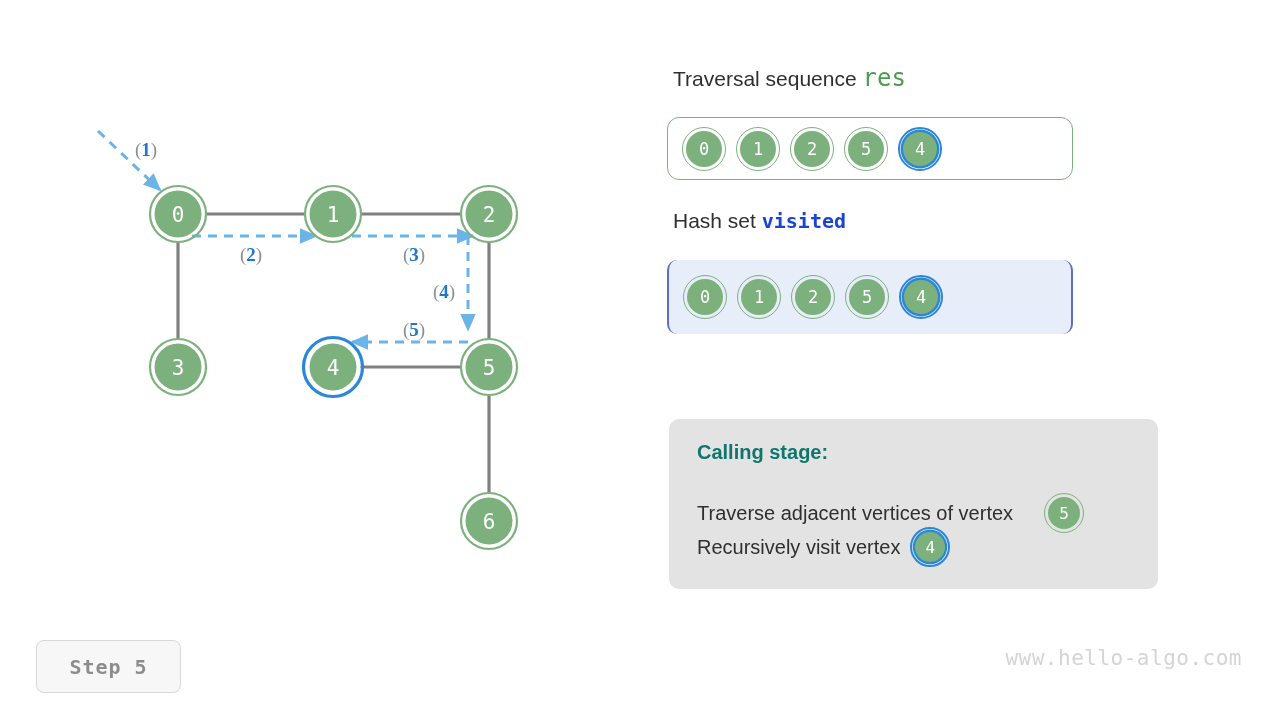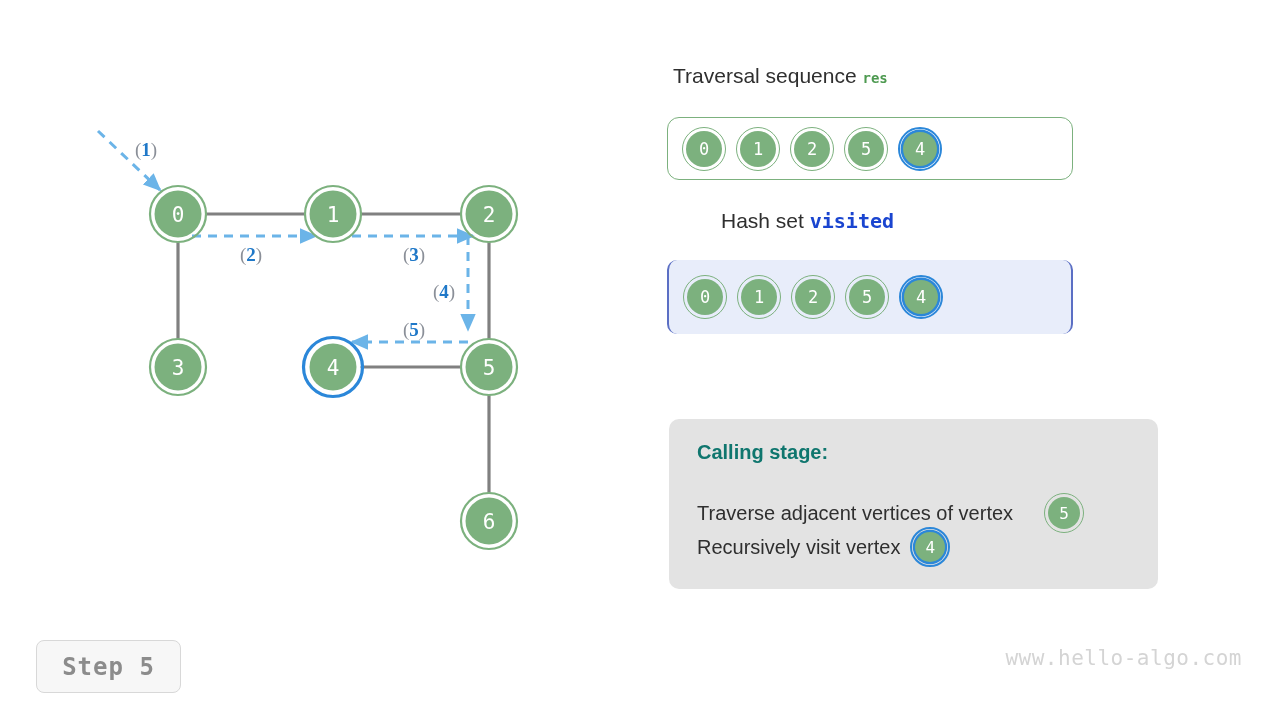--- a/index.html
+++ b/index.html
@@ -54,23 +54,23 @@
 
   
   .panel-heading {
     position: absolute;
     font-size: 21px;
     color: #2f2f2f;
     white-space: nowrap;
   }
   .panel-heading .code-green {
     font-family: "DejaVu Sans Mono", monospace;
-    font-weight: bold;
+    font-weight: normal;
     color: #4e9a51;
-    font-size: 14px;
+    font-size: 24px;
   }
   .panel-heading .code-blue {
     font-family: "DejaVu Sans Mono", monospace;
     font-weight: bold;
     color: #1a45d0;
     font-size: 20px;
   }
 
   .container-box {
     position: absolute;
@@ -204,21 +204,21 @@
     width: 145px;
     height: 53px;
     box-sizing: border-box;
     border: 1.4px solid #d8d8d8;
     border-radius: 8px;
     background: #f7f7f7;
     display: flex;
     align-items: center;
     justify-content: center;
     font-family: "DejaVu Sans Mono", monospace;
-    font-size: 24px;
+    font-size: 20px;
     font-weight: bold;
     color: #8c8c8c;
     letter-spacing: 1px;
   }
   #watermark {
     position: absolute;
     right: 38px;
     top: 646px;
     font-family: "DejaVu Sans Mono", monospace;
     font-size: 21px;
@@ -340,21 +340,21 @@
     <div class="chip">
       <div class="ring"></div>
       <div class="disc">5</div>
     </div>
     <div class="chip highlight">
       <div class="ring"></div>
       <div class="disc">4</div>
     </div>
   </div>
 
-  <div class="panel-heading" id="visited-heading" style="left:673px; top:209px;margin-left:48px;">
+  <div class="panel-heading" id="visited-heading" style="left:673px; top:209px;">
     <span>Hash set </span><span class="code-blue">visited</span>
   </div>
 
   <div class="container-box" id="visited-box">
     <div class="chip">
       <div class="ring"></div>
       <div class="disc">0</div>
     </div>
     <div class="chip">
       <div class="ring"></div>

